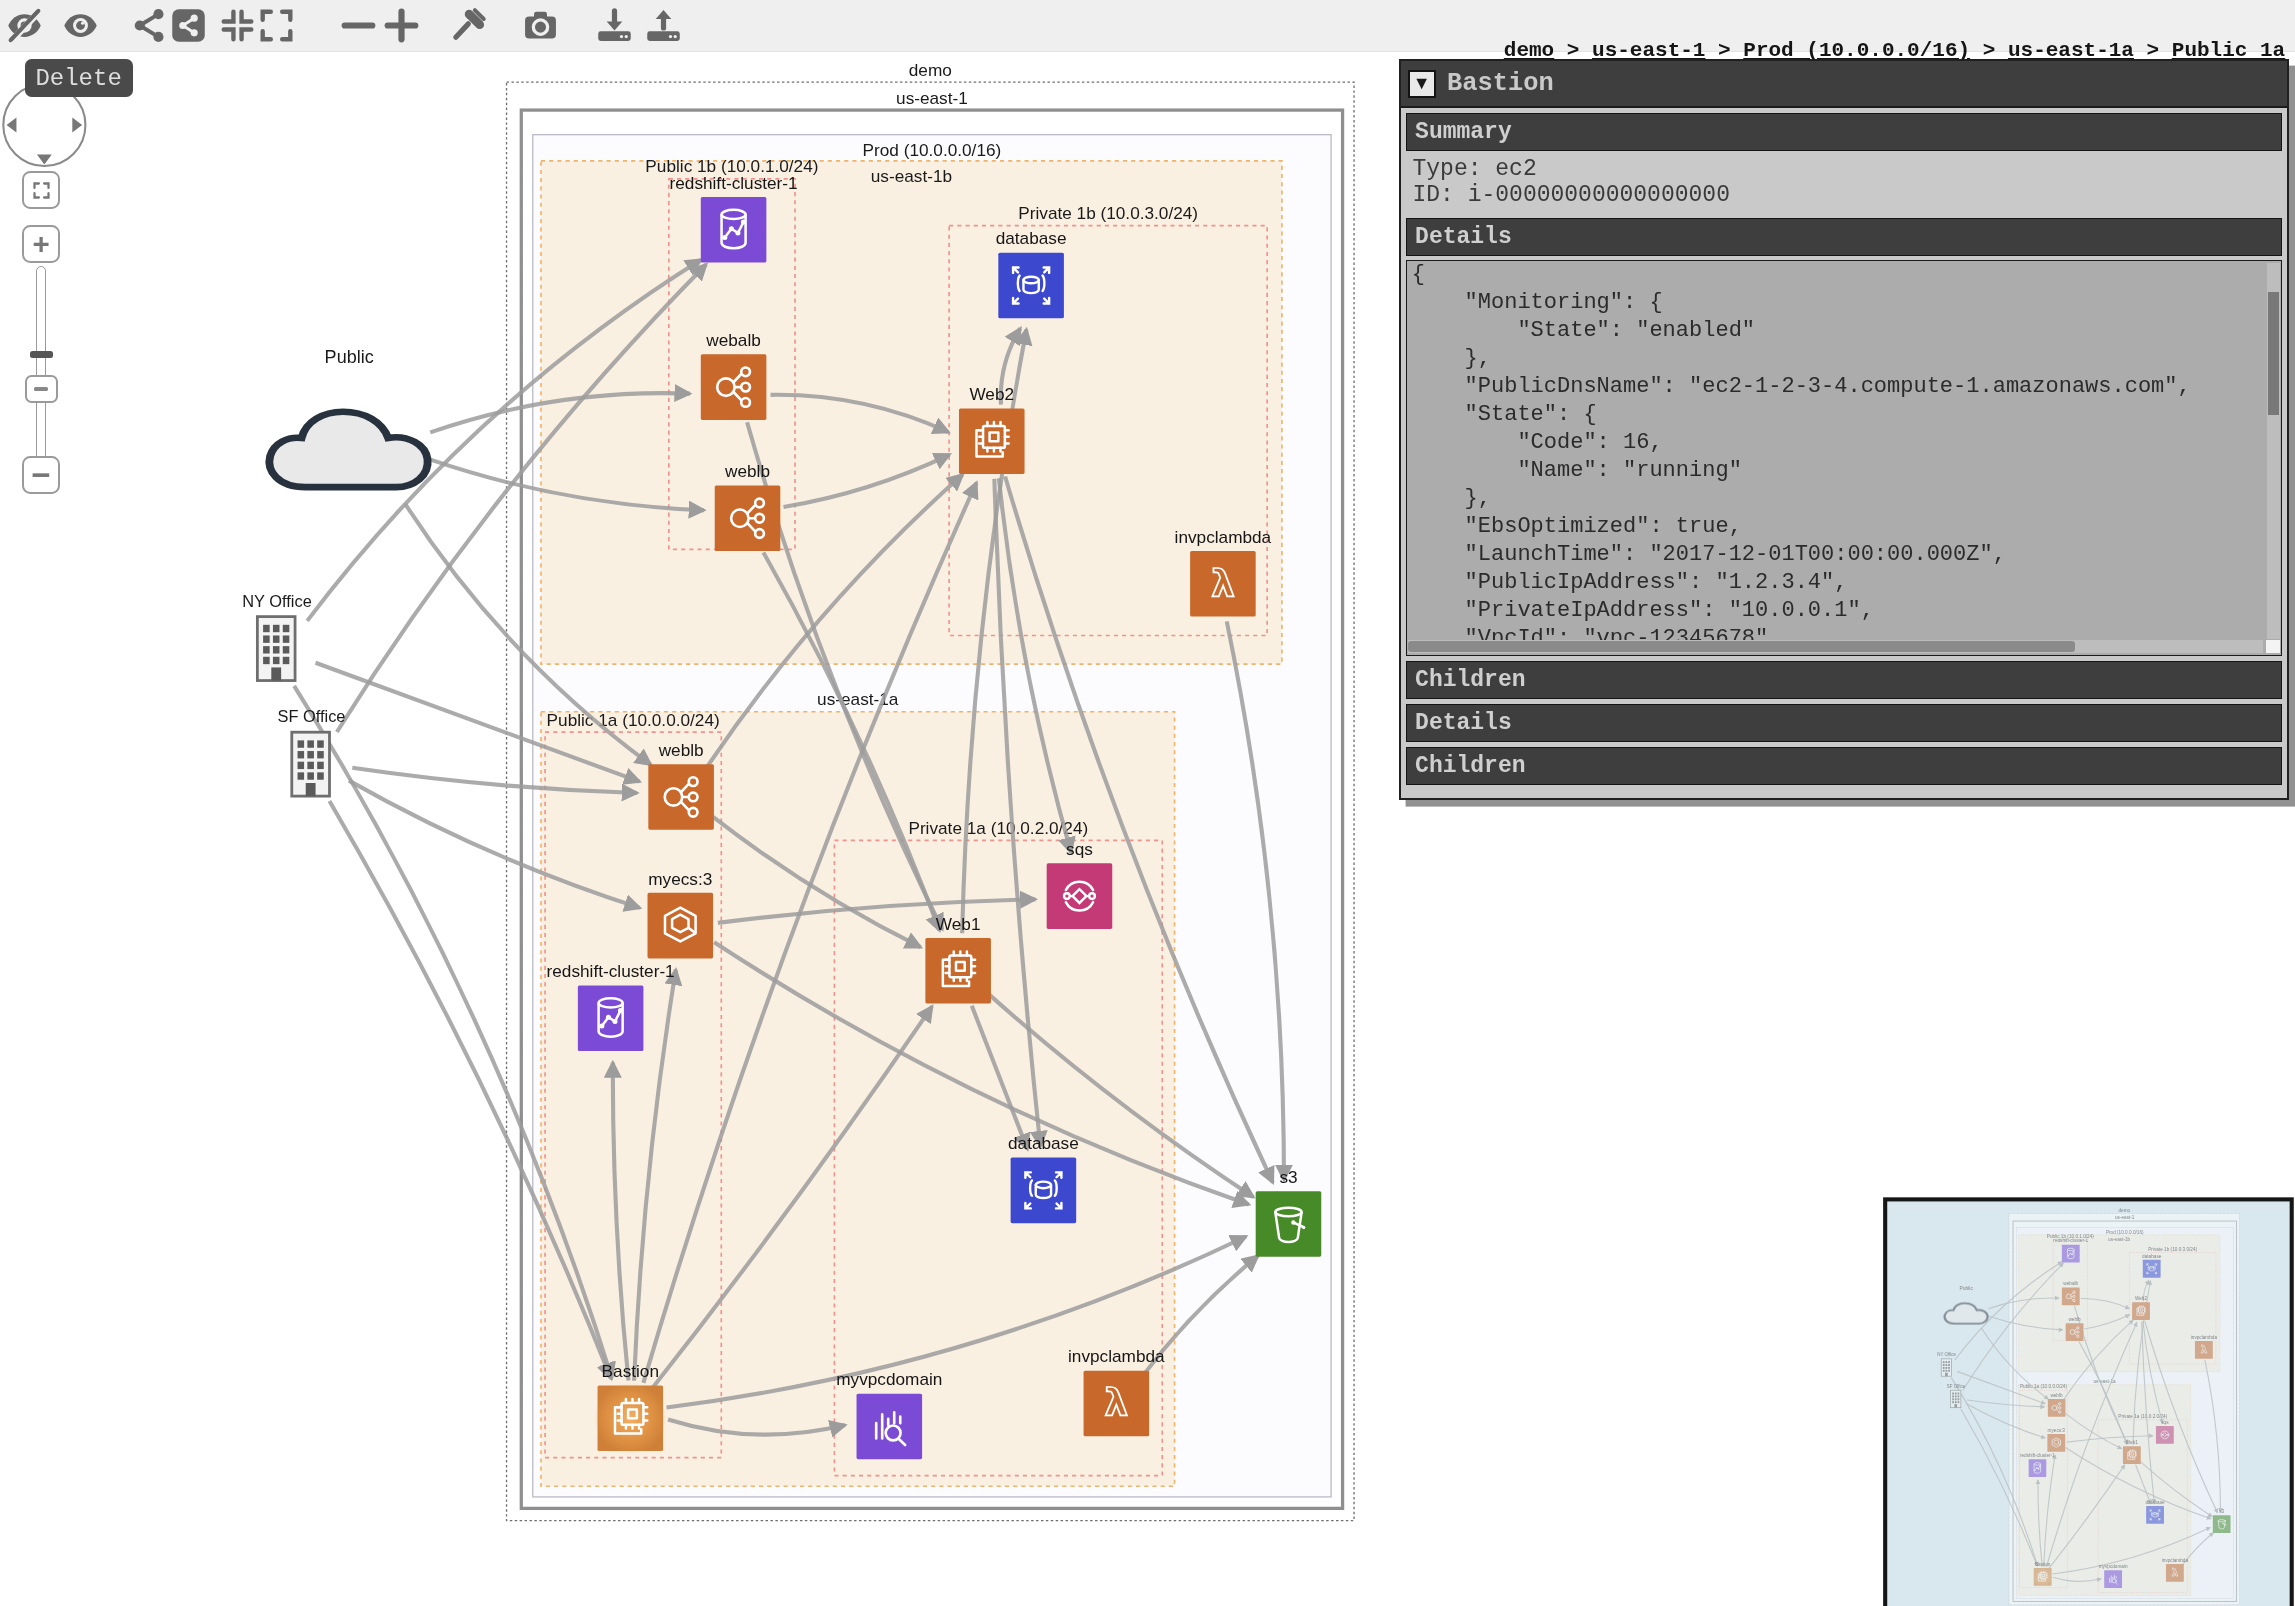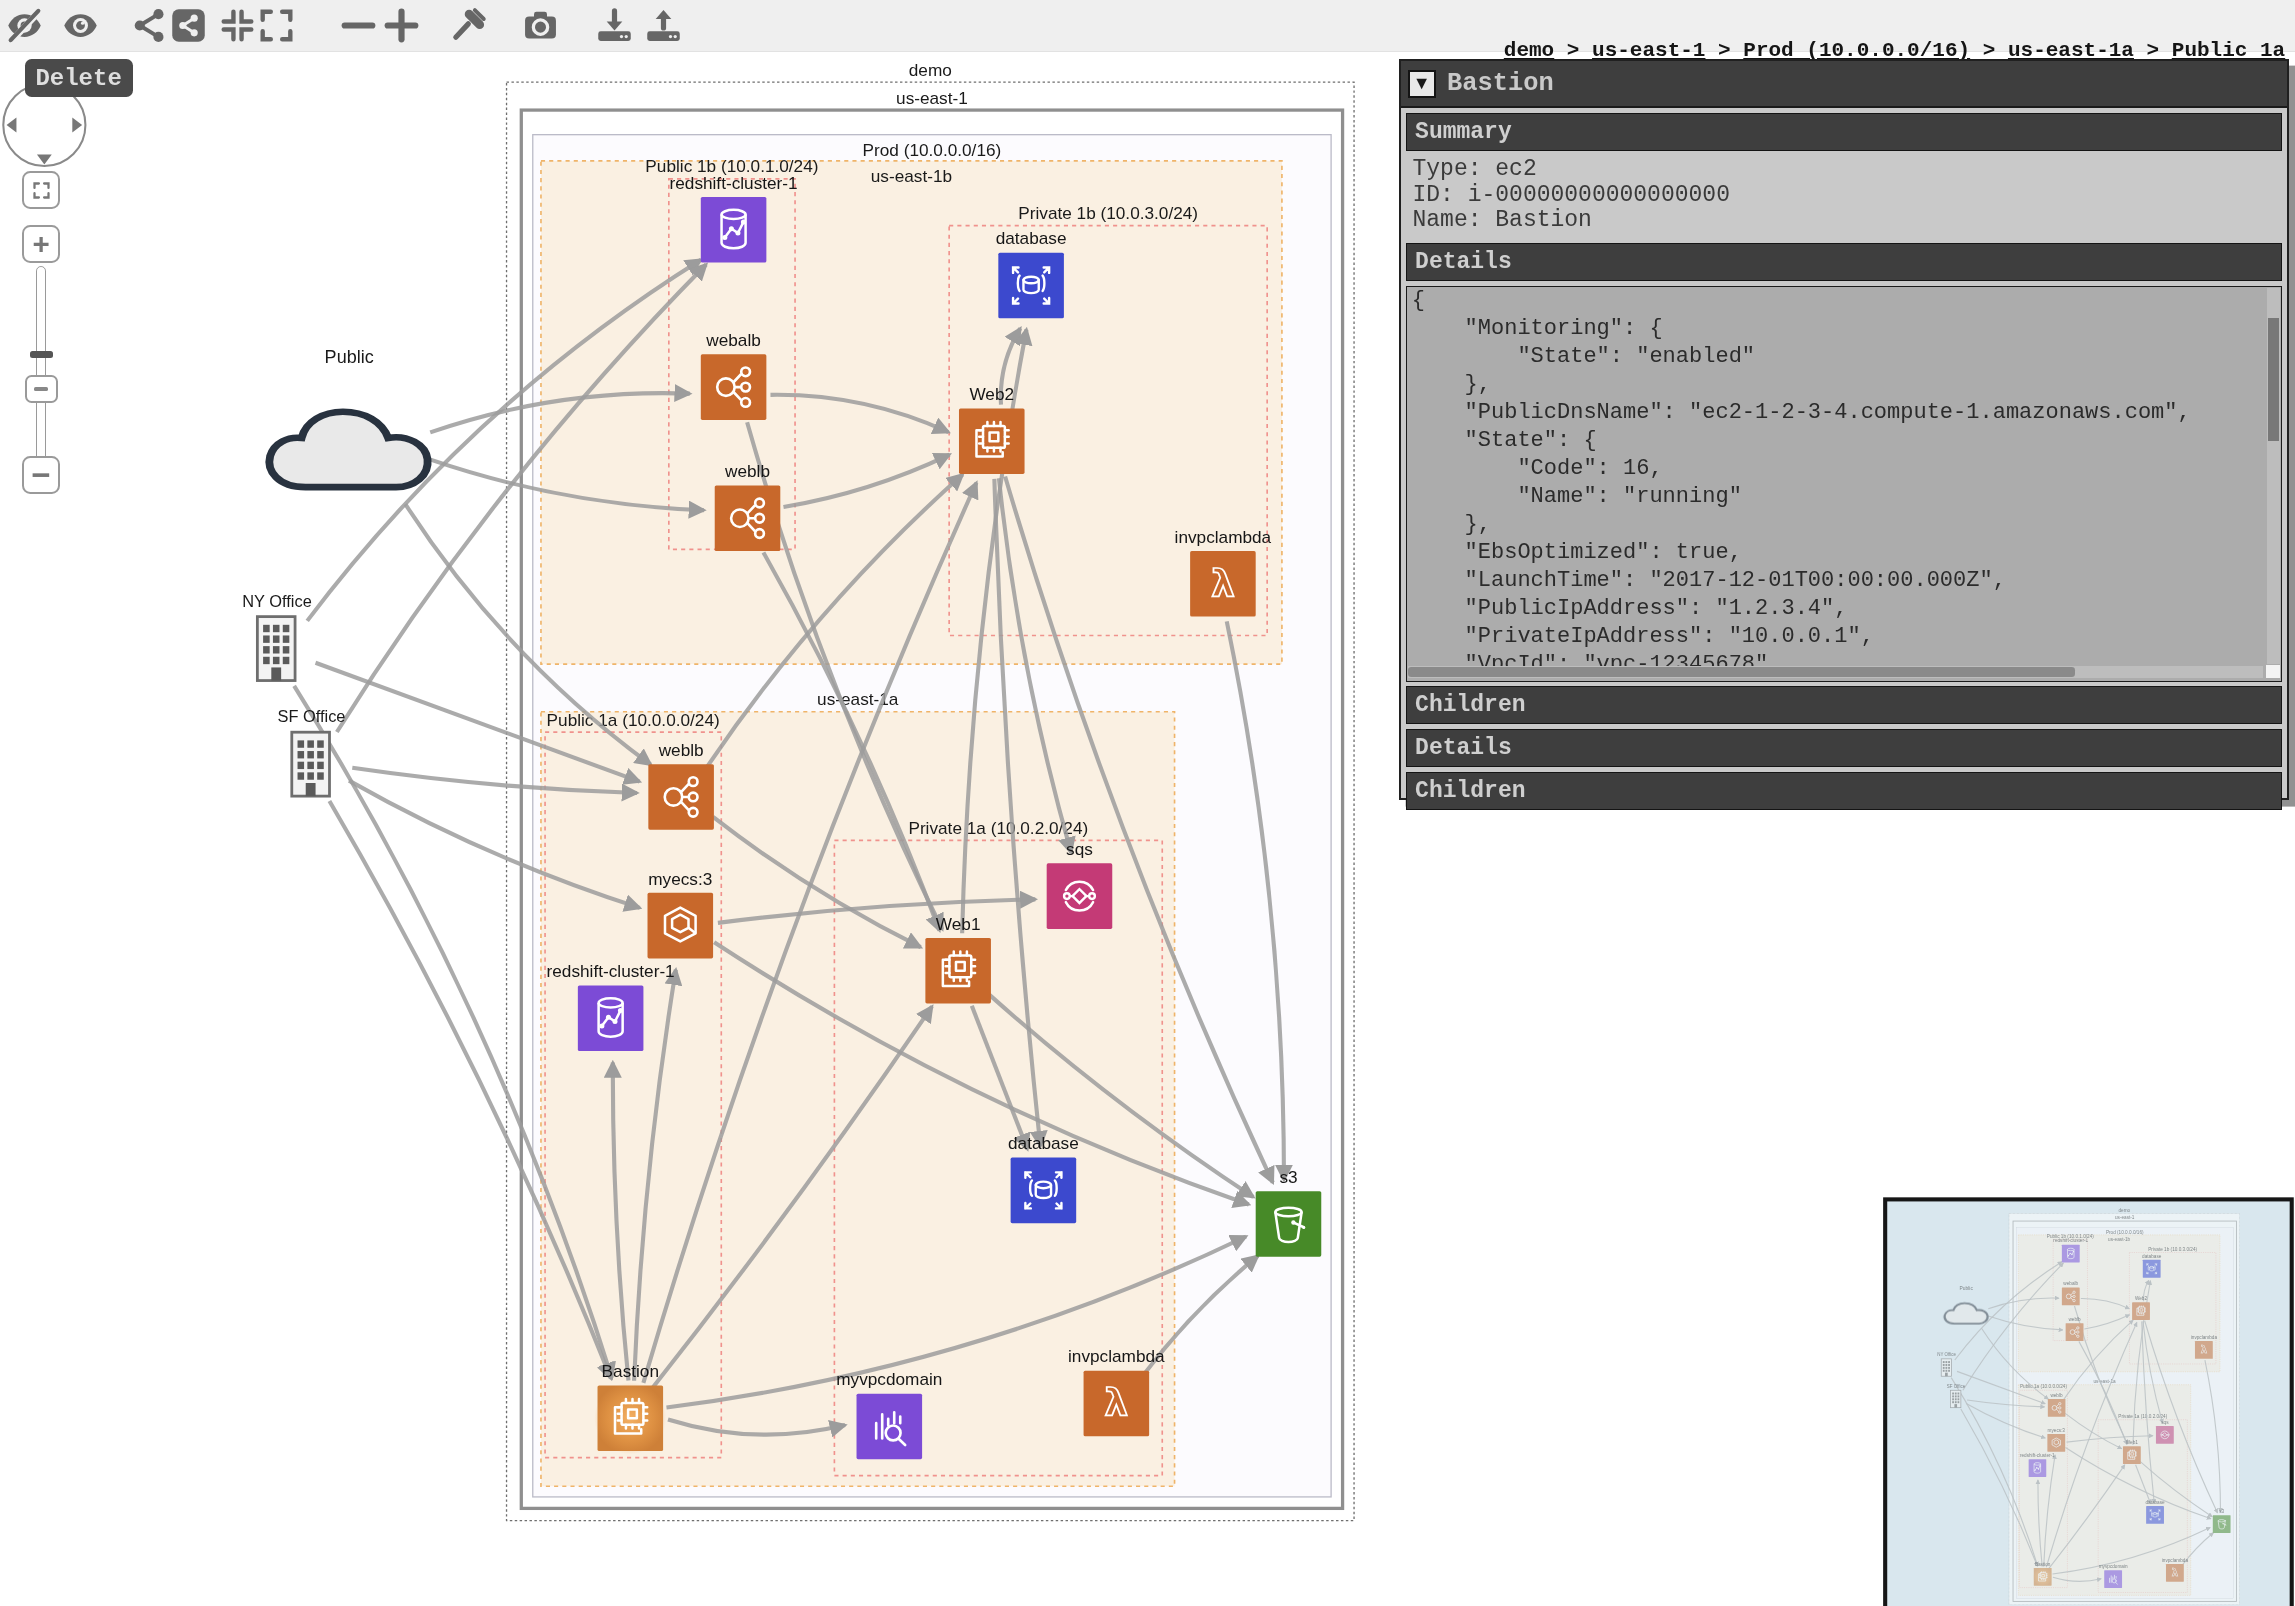--- a/index.html
+++ b/index.html
@@ -12,21 +12,21 @@
            border-bottom:0.8px solid #E2E2E2;z-index:5;}
   .tb-icon{position:absolute;top:5.7px;width:39px;height:39px;cursor:pointer;}
   .tb-icon svg{width:39px;height:39px;}
   .breadcrumb{position:absolute;top:4.9px;right:9.8px;width:828px;text-align:right;
               font-family:"Liberation Mono","DejaVu Sans Mono",monospace;
               font-size:21px;line-height:1.55;color:#151515;z-index:6;font-weight:bold;}
   .crumb-link{text-decoration:underline;cursor:pointer;}
   .crumb-sep{text-decoration:none;font-weight:bold;}
   .tooltip{position:absolute;left:24.6px;top:59px;width:108px;height:38px;background:#4A4A4A;
            border-radius:6.6px;color:#DEDEDE;font-family:"Liberation Mono","DejaVu Sans Mono",monospace;
-           font-size:24px;font-weight:bold;display:flex;align-items:center;justify-content:center;z-index:8;}
+           font-size:24px;font-weight:normal;display:flex;align-items:center;justify-content:center;z-index:8;}
   .compass{position:absolute;left:0;top:79px;z-index:7;}
   .ctrl-btn{position:absolute;width:38px;height:38px;background:#fff;border:2.5px solid #9A9A9A;
             border-radius:8.2px;box-sizing:border-box;z-index:7;display:flex;align-items:center;
             justify-content:center;color:#777;font-weight:bold;cursor:pointer;}
   .ctrl-btn.fit{left:22px;top:171px;}
   .ctrl-btn.zin{left:22px;top:225px;font-size:29.5px;}
   .ctrl-btn.zout{left:22px;top:456px;font-size:33px;}
   .slider-track{position:absolute;left:36px;top:266px;width:9.8px;height:195px;background:#fff;
                 border:1.6px solid #9A9A9A;border-radius:4.9px;box-sizing:border-box;z-index:6;}
   .slider-tick{position:absolute;left:29.5px;top:351px;width:23px;height:6.6px;background:#555;
@@ -787,21 +787,20 @@
 
   <div class="panel">
     <div class="panel-title">
       <span class="collapse-box">▼</span>
       <span class="panel-title-text">Bastion</span>
     </div>
     <div class="section-bar">Summary</div>
     <div class="summary-body" id="summary-body">
         <div>Type: ec2</div>
         <div>ID: i-00000000000000000</div>
-        <div>Name: Bastion</div>
       </div>
     <div class="section-bar">Details</div>
     <div class="details-box">
       <pre class="details-pre">{
     "Monitoring": {
         "State": "enabled"
     },
     "PublicDnsName": "ec2-1-2-3-4.compute-1.amazonaws.com",
     "State": {
         "Code": 16,

